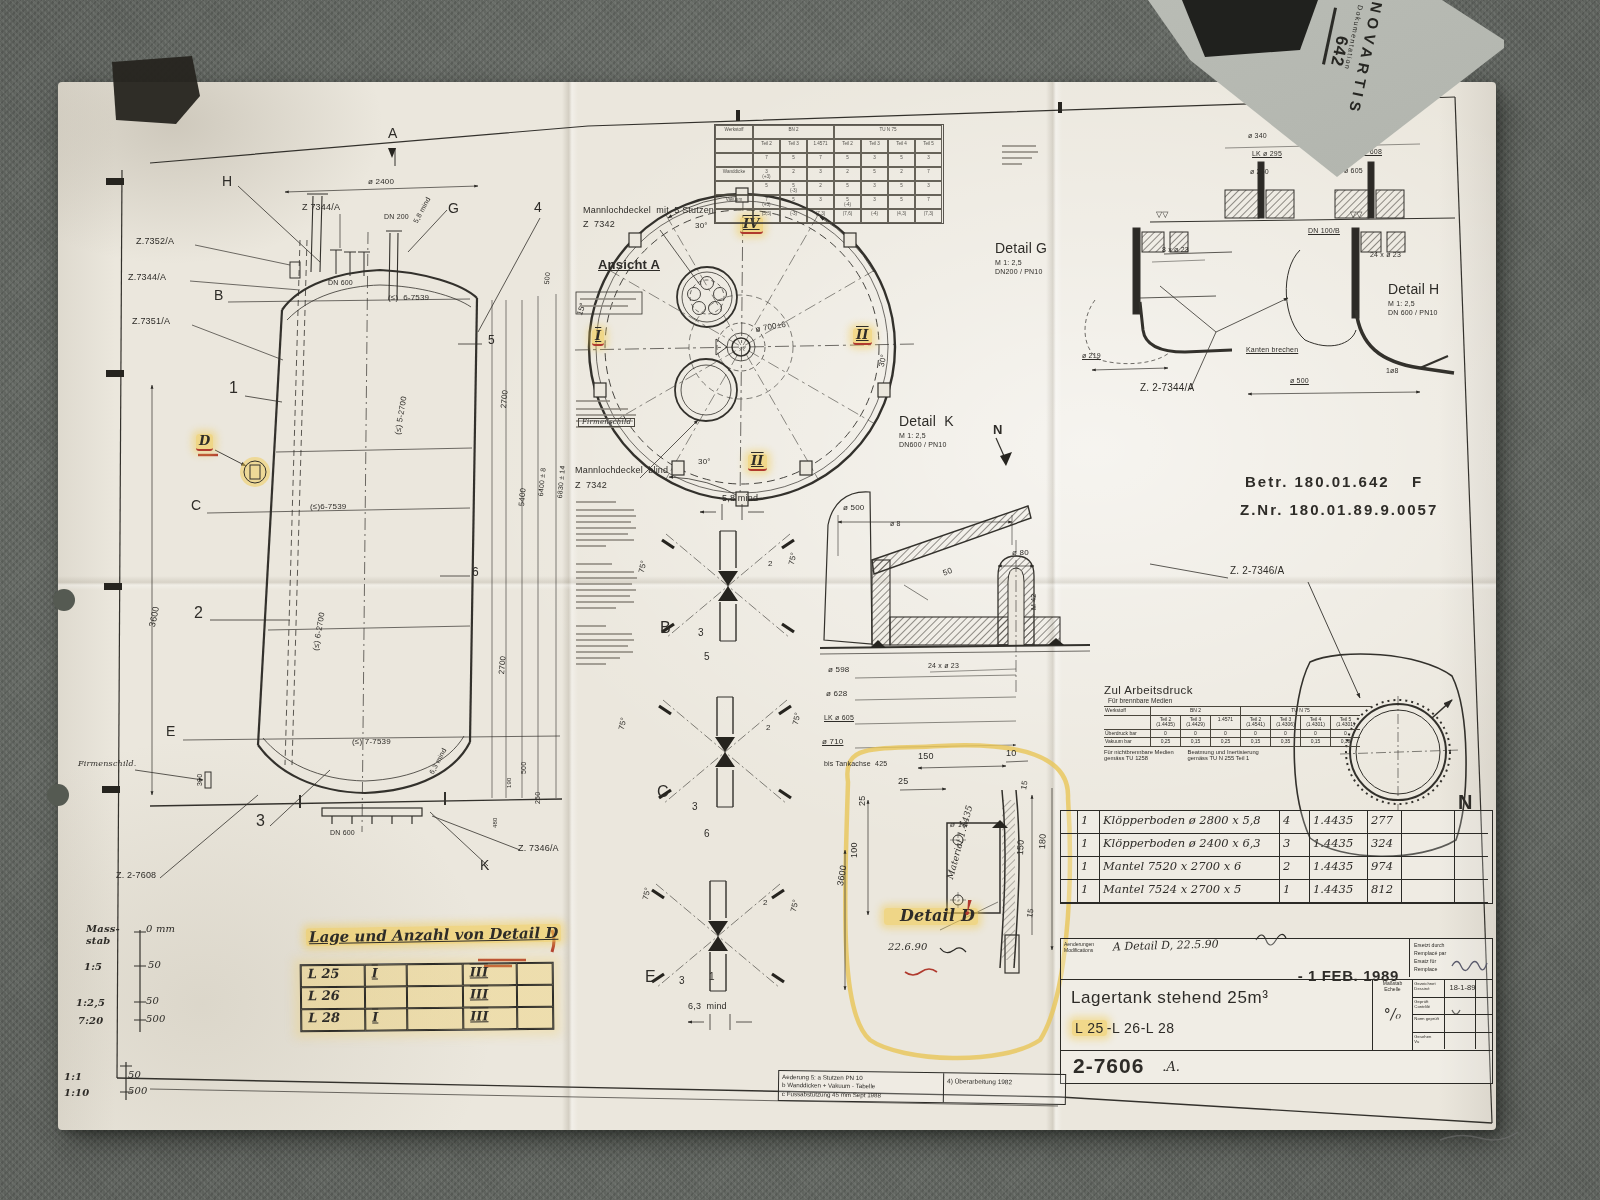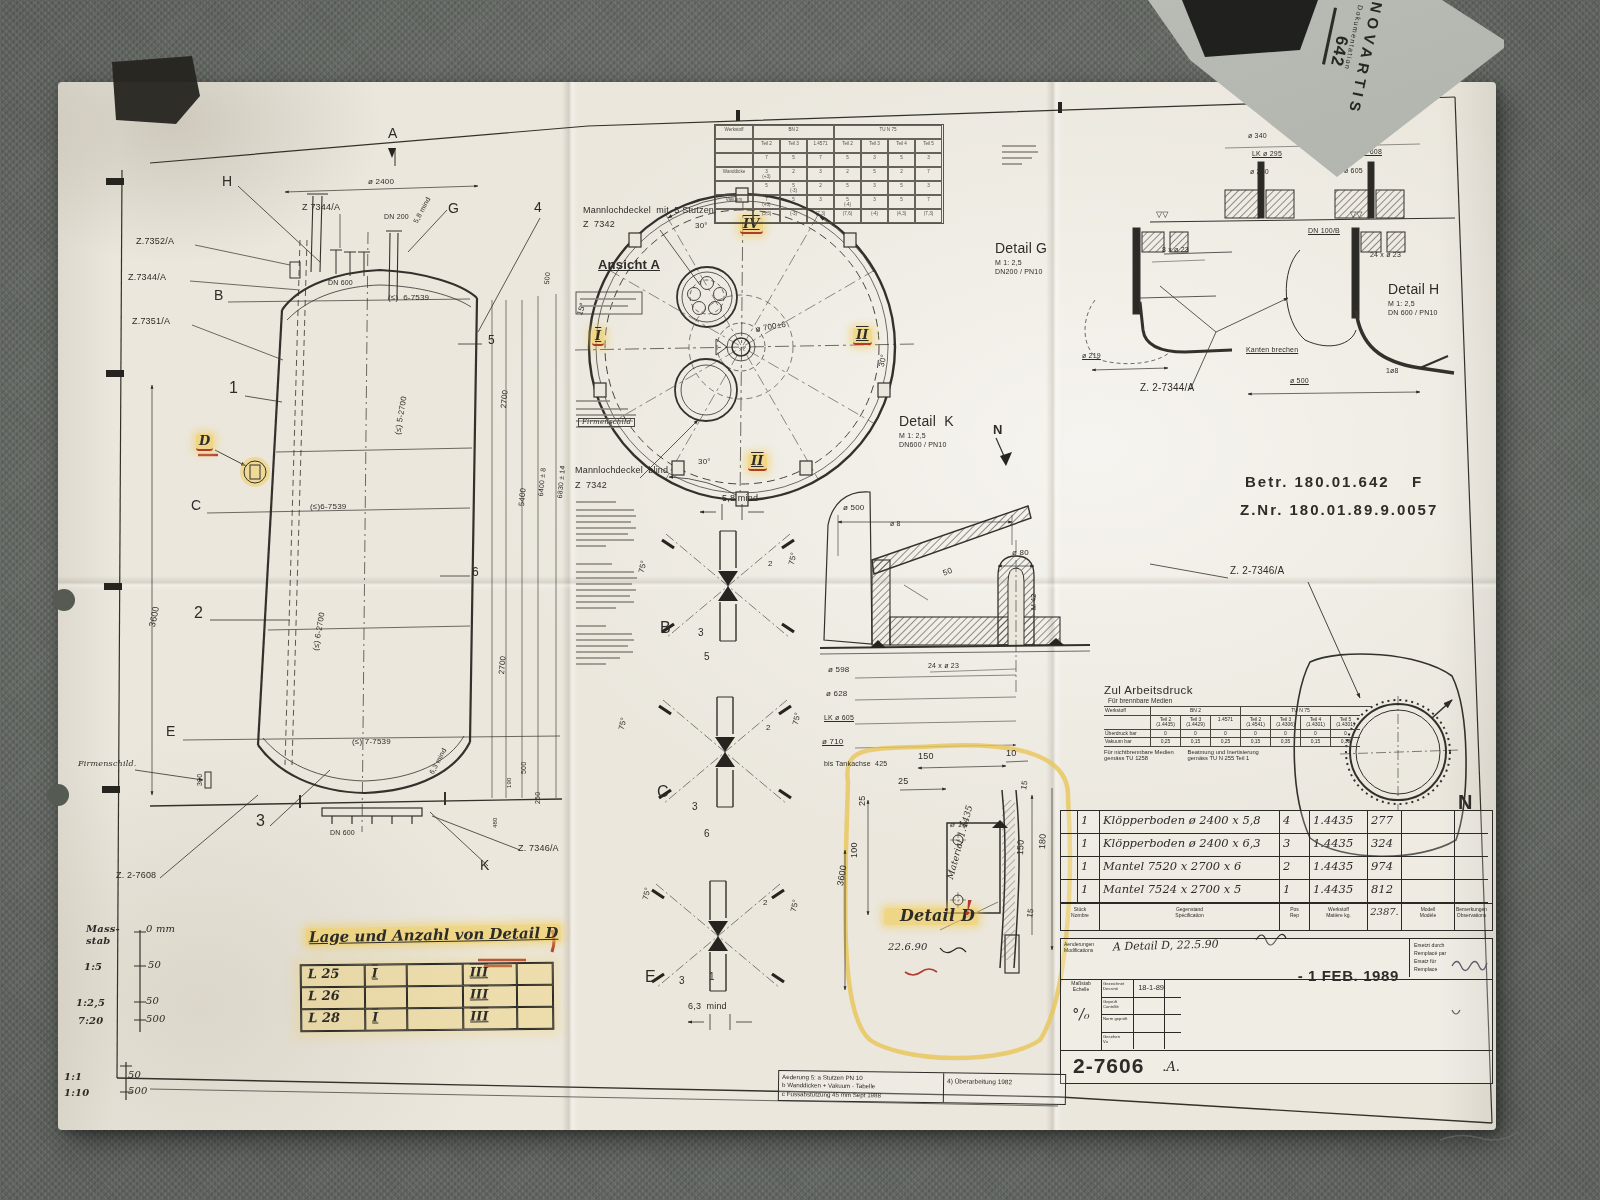--- a/index.html
+++ b/index.html
@@ -602,21 +602,21 @@
       <div>Beatmung und Inertisierung<br>gemäss TU N 255 Teil 1</div>
     </div>
   </div>
 
   <div class="blk" id="parts">
     <div>
 
         <div class="prt">
           <div></div>
           <div class="hand">1</div>
-          <div class="hand">Klöpperboden  ø 2400 x 5,8</div>
+          <div class="hand">Klöpperboden  ø 2800 x 5,8</div>
           <div class="hand">4</div>
           <div class="hand">1.4435</div>
           <div class="hand">277</div>
           <div></div>
           <div style="border-right:none"></div>
         </div>
 
         <div class="prt">
           <div></div>
           <div class="hand">1</div>
@@ -643,46 +643,43 @@
           <div></div>
           <div class="hand">1</div>
           <div class="hand">Mantel  7524 x 2700 x 5</div>
           <div class="hand">1</div>
           <div class="hand">1.4435</div>
           <div class="hand">812</div>
           <div></div>
           <div style="border-right:none"></div>
         </div>
       </div>
-    <div class="phead">
-      <div>Stück<br>Nombre</div>
-      <div>Gegenstand<br>Spécification</div>
-      <div>Pos<br>Rep</div>
-      <div>Werkstoff<br>Matière  kg.</div>
-      <div class="hand" style="font-size:10px">2387.</div>
-      <div>Modell<br>Modèle</div>
-      <div style="border-right:none">Bemerkungen<br>Observations</div>
-    </div>
   </div>
 
   <div class="blk" id="title-block">
     <div class="trow">
       <div class="tc1" id="aend-cell">
         <div id="aend-label">Aenderungen<br>Modifications</div>
         <div id="aend-hand" class="hand">A  Detail D, 22.5.90</div>
         <div id="date-stamp">- 1 FEB. 1989</div>
       </div>
       <div id="ersetzt-cell">
         <div>Ersetzt durch</div>
         <div>Remplacé par</div>
         <div>Ersatz für</div>
         <div>Remplace</div>
       </div>
     </div>
     <div class="trow">
+      <div class="tc1" id="title-cell">
+        <div id="main-title">Lagertank  stehend  25m³</div>
+        <div id="items-line">
+          <span class="hl">L 25</span><span>-L 26-L 28</span>
+        </div>
+      </div>
       <div class="tc1" id="mass-cell">
         <div>Maßstab<br>Echelle</div>
         <div id="mass-val">°/₀</div>
       </div>
       <div id="sig-cell">
 
           <div class="sigrow">
             <div class="sl">Gezeichnet<br>Dessiné</div>
             <div class="sv">18-1-89</div>
             <div></div>

